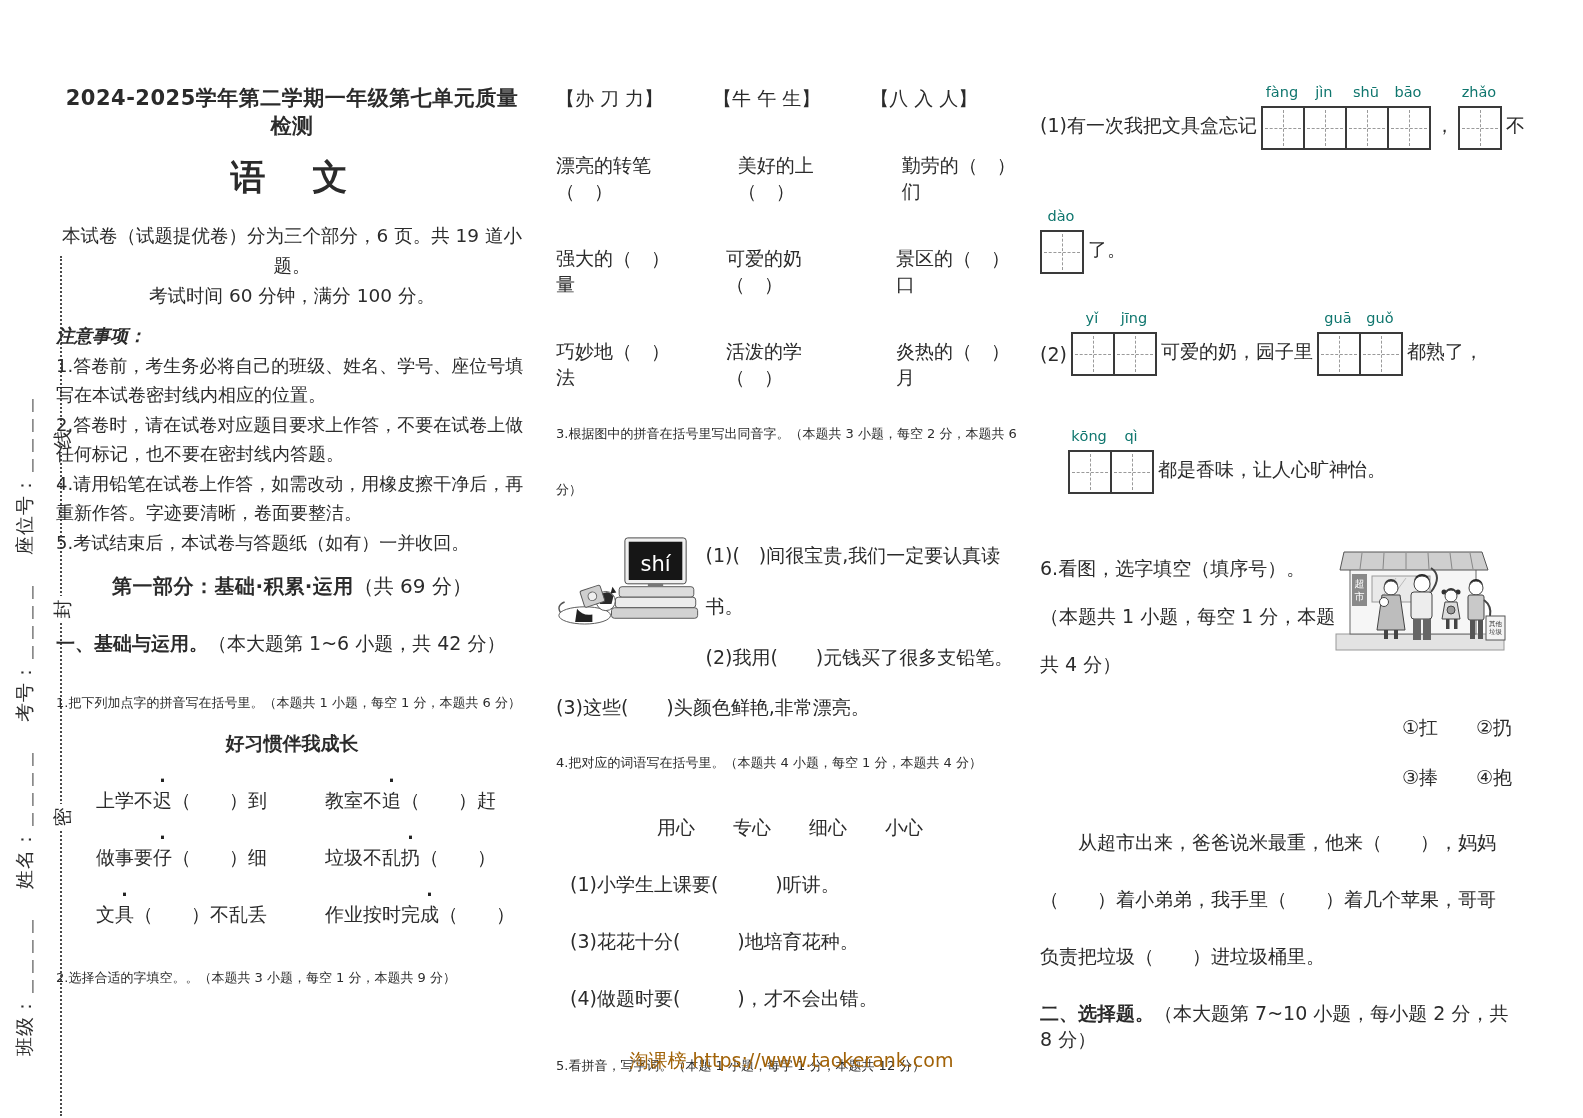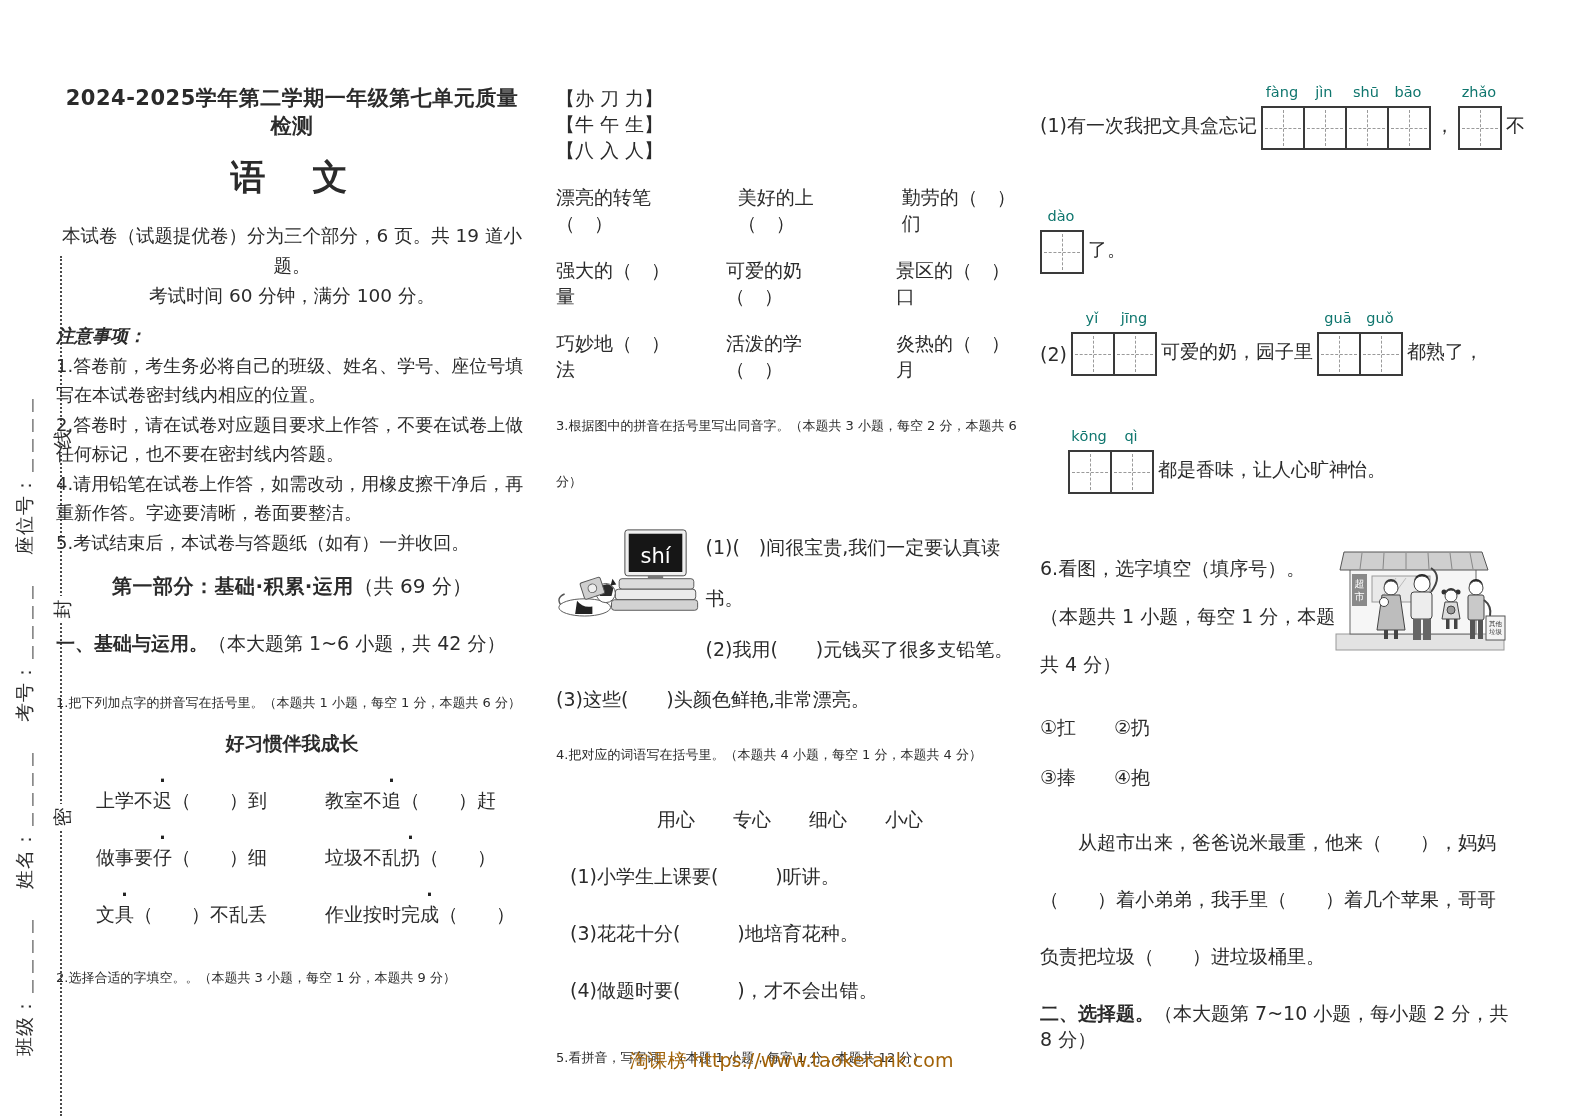--- a/index.html
+++ b/index.html
@@ -27,22 +27,22 @@
   .qtext { font-size:13px; line-height:56px; }
   .center-bold { text-align:center; font-weight:bold; font-size:19px; margin-top:0; }
   .q1rows { padding-left:40px; }
   .q1rows .row { display:flex; gap:58px; margin-top:31px; font-size:19px; }
   .dotted { position:relative; display:inline-block; }
   .dotted::before { content:"·"; position:absolute; top:-17px; left:50%;
                     transform:translateX(-50%); font-weight:bold; font-size:17px; color:#222; }
   .q2stem { margin-top:22px; }
 
   
-  .bracket-row { display:flex; font-size:19px;flex-direction:column; }
-  .wordrow { display:flex; gap:42px; font-size:19px; margin-top:21px;justify-content:flex-end; }
+  .bracket-row { display:flex; gap:50px; font-size:19px; }
+  .wordrow { display:flex; gap:42px; font-size:19px; margin-top:41px;justify-content:flex-end; }
   .q3stem { margin-top:15px; }
   .q3media { display:flex; align-items:flex-start; margin-top:12px; }
   .q3items { margin-left:6px; font-size:19px; line-height:51px; }
   .q3item3 { font-size:19px; margin-top:12px; }
   .q4stem { margin-top:14px; }
   .wordbank { text-align:center; font-size:19px; margin-top:24px; }
   .q4item { font-size:19px; margin-top:31px; padding-left:14px; }
   .q5stem { margin-top:26px; }
 
   
@@ -55,21 +55,21 @@
   .cell { width:40px; height:40px; position:relative; }
   .cell + .cell { border-left:2px solid #3a3a3a; }
   .cell::before { content:""; position:absolute; left:2px; right:2px; top:50%; border-top:1px dashed #9a9a9a; }
   .cell::after  { content:""; position:absolute; top:2px; bottom:2px; left:50%; border-left:1px dashed #9a9a9a; }
   .l2 { margin-top:58px; }
   .l3 { margin-top:36px; }
   .l4 { margin-top:52px;margin-left:28px; }
   .q6 { position:relative; margin-top:50px; }
   .q6 .stem { width:302px; font-size:19px; line-height:48px; }
   .q6 .pic  { position:absolute; right:6px; top:-6px; }
-  .q6opts { text-align:left; font-size:19px; margin-top:14px; line-height:50px; }
+  .q6opts { text-align:right; font-size:19px; margin-top:14px; line-height:50px; }
   .q6para { font-size:19px; line-height:57px; text-indent:2em; margin-top:12px; }
   .sec2 { font-size:19px; margin-top:16px; }
 
   
   .seal-fields { position:absolute; top:1056px; left:12px; width:700px;
                  transform:rotate(-90deg); transform-origin:0 0;
                  font-size:19px; letter-spacing:1px; white-space:nowrap; }
   .seal-line { position:absolute; left:60px; top:256px; height:860px; width:0;
                border-left:2px dotted #4a4a4a; }
   .seal-char { position:absolute; left:-13px; width:26px; height:26px; line-height:26px;

